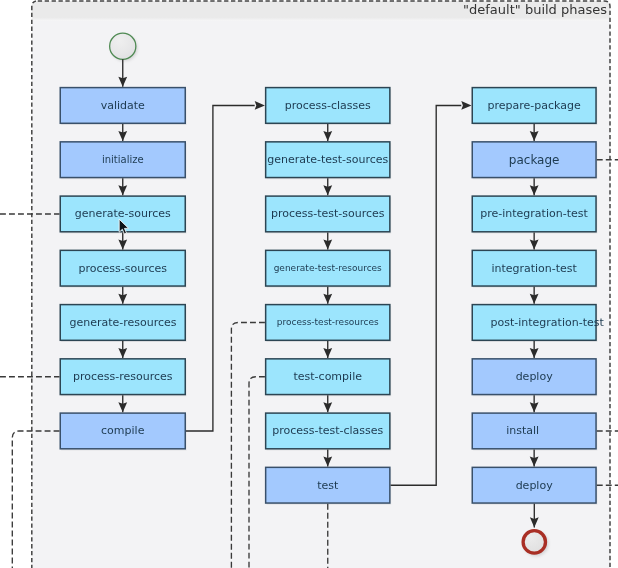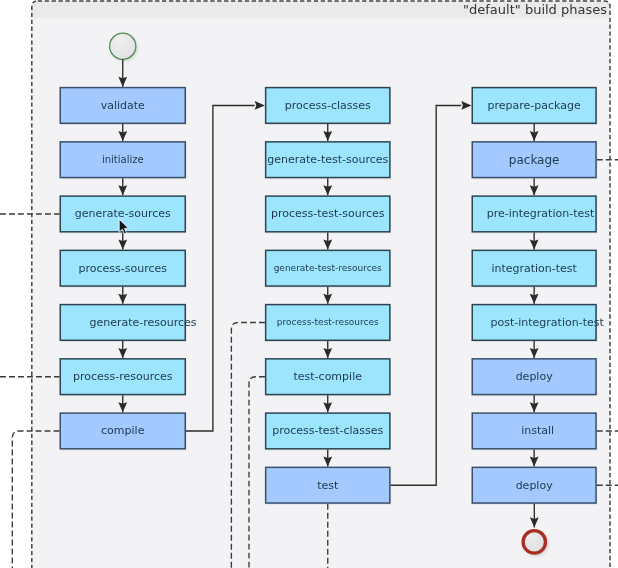--- a/index.html
+++ b/index.html
@@ -151,34 +151,34 @@
         <path d="M 0 0 L 0 16.1 L 3.9 12.4 L 6.4 18.2 L 9.0 17.1 L 6.5 11.4 L 11.4 11.1 Z" fill="#0d1318" stroke="#ffffff" stroke-width="1.0" stroke-linejoin="round"></path>
       </g>
     </svg>
 
   <div id="labels">
     <div id="diagram-title">"default" build phases</div>
   <div class="boxtxt" style="left: 59.5px; top: 86.85px; width: 126.5px; height: 37.2px; font-size: 11px;">validate</div>
       <div class="boxtxt" style="left: 59.5px; top: 141.1px; width: 126.5px; height: 37.2px; font-size: 10px;">initialize</div>
       <div class="boxtxt" style="left: 59.5px; top: 195.35px; width: 126.5px; height: 37.2px; font-size: 11px;">generate-sources</div>
       <div class="boxtxt" style="left: 59.5px; top: 249.6px; width: 126.5px; height: 37.2px; font-size: 11px;">process-sources</div>
-      <div class="boxtxt" style="left: 59.5px; top: 303.85px; width: 127px; height: 37.2px; font-size: 11px; padding-left: 20px;">generate-resources</div>
+      <div class="boxtxt" style="left: 59.5px; top: 303.85px; width: 127px; height: 37.2px; font-size: 11px;">generate-resources</div>
       <div class="boxtxt" style="left: 59.5px; top: 358.1px; width: 126.5px; height: 37.2px; font-size: 11px;">process-resources</div>
       <div class="boxtxt" style="left: 59.5px; top: 412.35px; width: 126.5px; height: 37.2px; font-size: 11px;">compile</div>
       <div class="boxtxt" style="left: 264.9px; top: 86.85px; width: 125.7px; height: 37.2px; font-size: 11px;">process-classes</div>
       <div class="boxtxt" style="left: 264.9px; top: 141.1px; width: 125.7px; height: 37.2px; font-size: 11px;">generate-test-sources</div>
       <div class="boxtxt" style="left: 264.9px; top: 195.35px; width: 125.7px; height: 37.2px; font-size: 11px;">process-test-sources</div>
       <div class="boxtxt" style="left: 264.9px; top: 249.6px; width: 125.7px; height: 37.2px; font-size: 9px;">generate-test-resources</div>
       <div class="boxtxt" style="left: 264.9px; top: 303.85px; width: 125.7px; height: 37.2px; font-size: 9px;">process-test-resources</div>
       <div class="boxtxt" style="left: 264.9px; top: 358.1px; width: 125.7px; height: 37.2px; font-size: 11px;">test-compile</div>
       <div class="boxtxt" style="left: 264.9px; top: 412.35px; width: 125.7px; height: 37.2px; font-size: 11px;">process-test-classes</div>
       <div class="boxtxt" style="left: 264.9px; top: 466.6px; width: 125.7px; height: 37.2px; font-size: 11px;">test</div>
       <div class="boxtxt" style="left: 471.5px; top: 86.85px; width: 125.3px; height: 37.2px; font-size: 11px;">prepare-package</div>
       <div class="boxtxt" style="left: 471.5px; top: 141.1px; width: 125.3px; height: 37.2px; font-size: 12px;">package</div>
-      <div class="boxtxt" style="left: 471.5px; top: 195.35px; width: 138px; height: 37.2px; font-size: 11px; border-radius: 9px;">pre-integration-test</div>
+      <div class="boxtxt" style="left: 471.5px; top: 195.35px; width: 125px; height: 37.2px; font-size: 11px; border-radius: 9px;">pre-integration-test</div>
       <div class="boxtxt" style="left: 471.5px; top: 249.6px; width: 125.3px; height: 37.2px; font-size: 11px;">integration-test</div>
       <div class="boxtxt" style="left: 471.5px; top: 303.85px; width: 125.3px; height: 37.2px; font-size: 11px; padding-left: 13px;">post-integration-test</div>
       <div class="boxtxt" style="left: 471.5px; top: 358.1px; width: 125.3px; height: 37.2px; font-size: 11px;">deploy</div>
-      <div class="boxtxt" style="left: 475px; top: 412.35px; width: 125.3px; height: 37.2px; font-size: 11px;">install</div>
+      <div class="boxtxt" style="left: 460px; top: 412.35px; width: 125.3px; height: 37.2px; font-size: 11px;">install</div>
       <div class="boxtxt" style="left: 471.5px; top: 466.6px; width: 125.3px; height: 37.2px; font-size: 11px;">deploy</div>
     </div>
 
 </div>
 
 </body></html>

